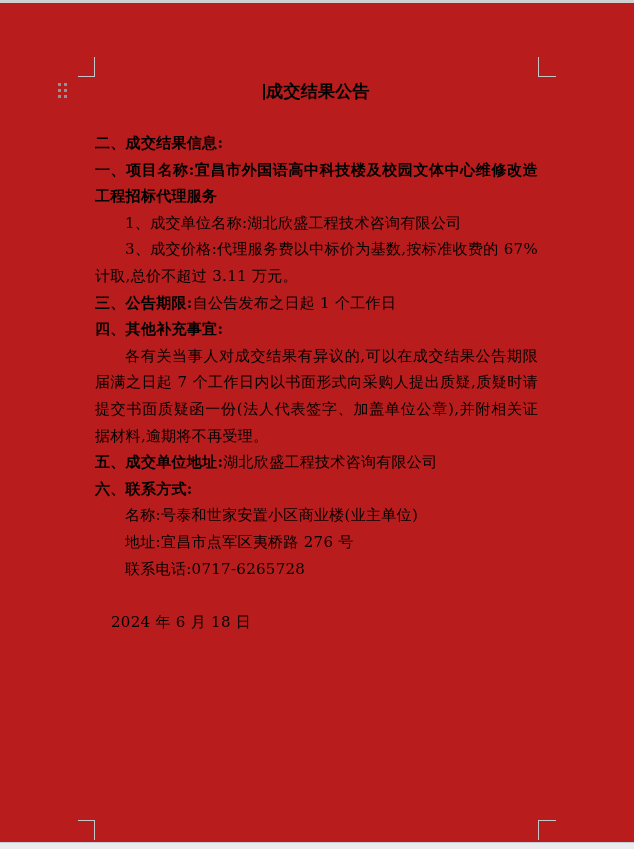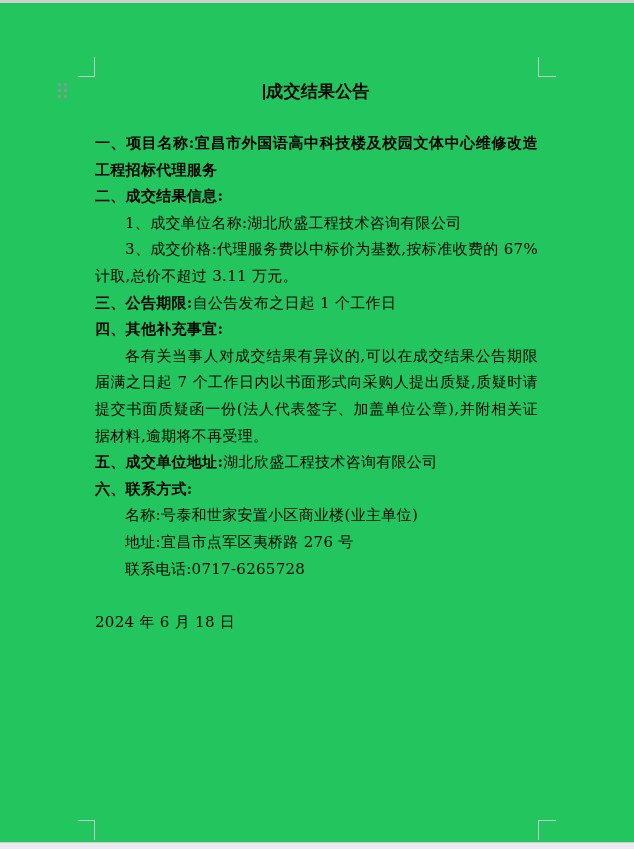--- a/index.html
+++ b/index.html
@@ -1,19 +1,19 @@
 <!DOCTYPE html>
 <html><head>
 <meta charset="utf-8">
 <style>
   * { box-sizing: border-box; margin: 0; padding: 0; }
   html, body { width: 634px; height: 849px; overflow: hidden; }
   body { font-family: "DejaVu Serif", "Liberation Serif", serif; background: #ffffff; }
 
-  .screen { position: relative; width: 634px; height: 849px; background: #22c55e; }
+  .screen { position: relative; width: 634px; height: 849px; background: #b91c1c; }
 
   .top-edge {
     position: absolute; left: 0; top: 0; width: 634px; height: 3px;
     background: #d0d0d0;
   }
   .bottom-strip {
     position: absolute; left: 0; top: 842px; width: 634px; height: 7px;
     background: #e9ebef; border-top: 1px solid #c9cdd3;
   }
 
@@ -47,21 +47,21 @@
     line-height: 28px; margin-bottom: 25px; white-space: nowrap;
   }
   .caret {
     display: inline-block; width: 2px; height: 16px; background: #000;
     vertical-align: -3px; margin-right: 1px;
   }
 
   .content p { text-align: justify; }
   .b { font-weight: bold; }
   .indent { text-indent: 30px; }
-  .date-line { text-align: right; margin-top: 26.6px; }
+  .date-line { text-align: right; margin-top: 26.6px; margin-left: 16px; }
 </style>
 </head>
 <body>
 
 <div class="screen">
 
   <div class="top-edge"></div>
 
   <div class="crop crop-tl"></div>
   <div class="crop crop-tr"></div>
@@ -77,25 +77,25 @@
     <span class="dot"></span>
   </div>
 
   <div class="content">
 
     <div class="title-line">
       <span class="caret"></span><span>成交结果公告</span>
     </div>
 
     <p>
-      <span class="b">一、项目名称:</span><span class="b">宜昌市外国语高中科技楼及校园文体中心维修改造工程招标代理服务</span>
+      <span class="b">二、成交结果信息:</span>
     </p>
 
     <p>
-      <span class="b">二、成交结果信息:</span>
+      <span class="b">一、项目名称:</span><span class="b">宜昌市外国语高中科技楼及校园文体中心维修改造工程招标代理服务</span>
     </p>
     <p class="indent">1、成交单位名称:湖北欣盛工程技术咨询有限公司</p>
     <p class="indent">3、成交价格:代理服务费以中标价为基数,按标准收费的 67%计取,总价不超过 3.11 万元。</p>
 
     <p>
       <span class="b">三、公告期限:</span><span>自公告发布之日起 1 个工作日</span>
     </p>
 
     <p>
       <span class="b">四、其他补充事宜:</span>

